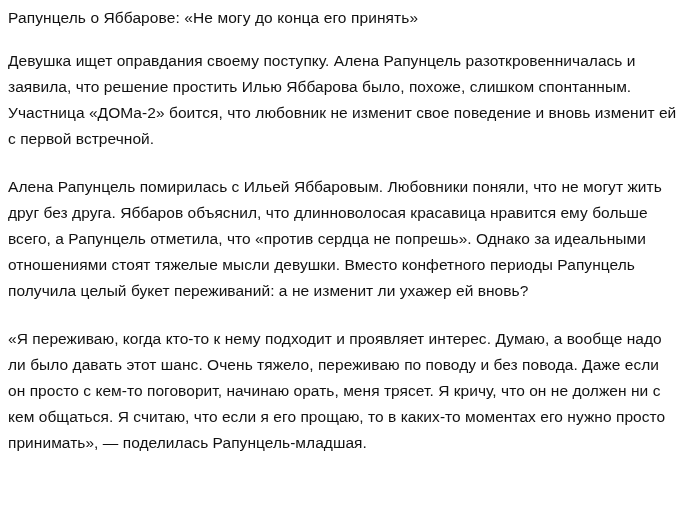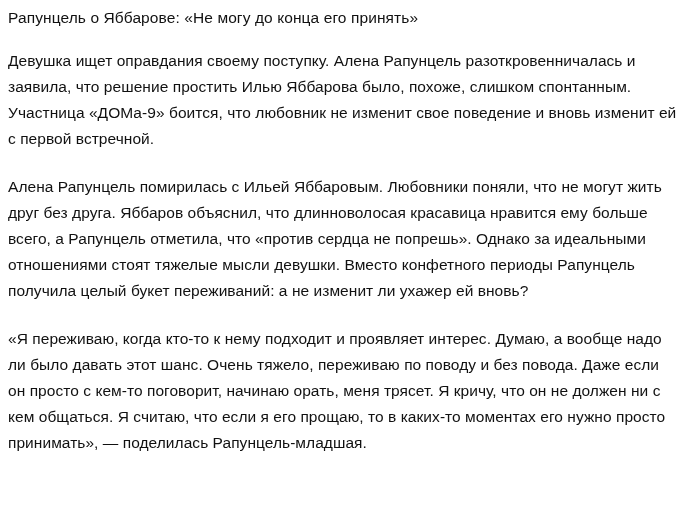--- a/index.html
+++ b/index.html
@@ -37,16 +37,16 @@
   }
   .para:last-child {
     margin-bottom: 16px;
   }
 </style>
 </head>
 <body>
 
 <div class="article">
   <h1 class="headline">Рапунцель о Яббарове: «Не могу до конца его принять»</h1>
-  <p class="para">Девушка ищет оправдания своему поступку. Алена Рапунцель разоткровенничалась и заявила, что решение простить Илью Яббарова было, похоже, слишком спонтанным. Участница «ДОМа-9» боится, что любовник не изменит свое поведение и вновь изменит ей с первой встречной.</p>
+  <p class="para">Девушка ищет оправдания своему поступку. Алена Рапунцель разоткровенничалась и заявила, что решение простить Илью Яббарова было, похоже, слишком спонтанным. Участница «ДОМа-2» боится, что любовник не изменит свое поведение и вновь изменит ей с первой встречной.</p>
   <p class="para">Алена Рапунцель помирилась с Ильей Яббаровым. Любовники поняли, что не могут жить друг без друга. Яббаров объяснил, что длинноволосая красавица нравится ему больше всего, а Рапунцель отметила, что «против сердца не попрешь». Однако за идеальными отношениями стоят тяжелые мысли девушки. Вместо конфетного периоды Рапунцель получила целый букет переживаний: а не изменит ли ухажер ей вновь?</p>
   <p class="para">«Я переживаю, когда кто-то к нему подходит и проявляет интерес. Думаю, а вообще надо ли было давать этот шанс. Очень тяжело, переживаю по поводу и без повода. Даже если он просто с кем-то поговорит, начинаю орать, меня трясет. Я кричу, что он не должен ни с кем общаться. Я считаю, что если я его прощаю, то в каких-то моментах его нужно просто принимать», — поделилась Рапунцель-младшая.</p>
 </div>
 
 </body></html>

